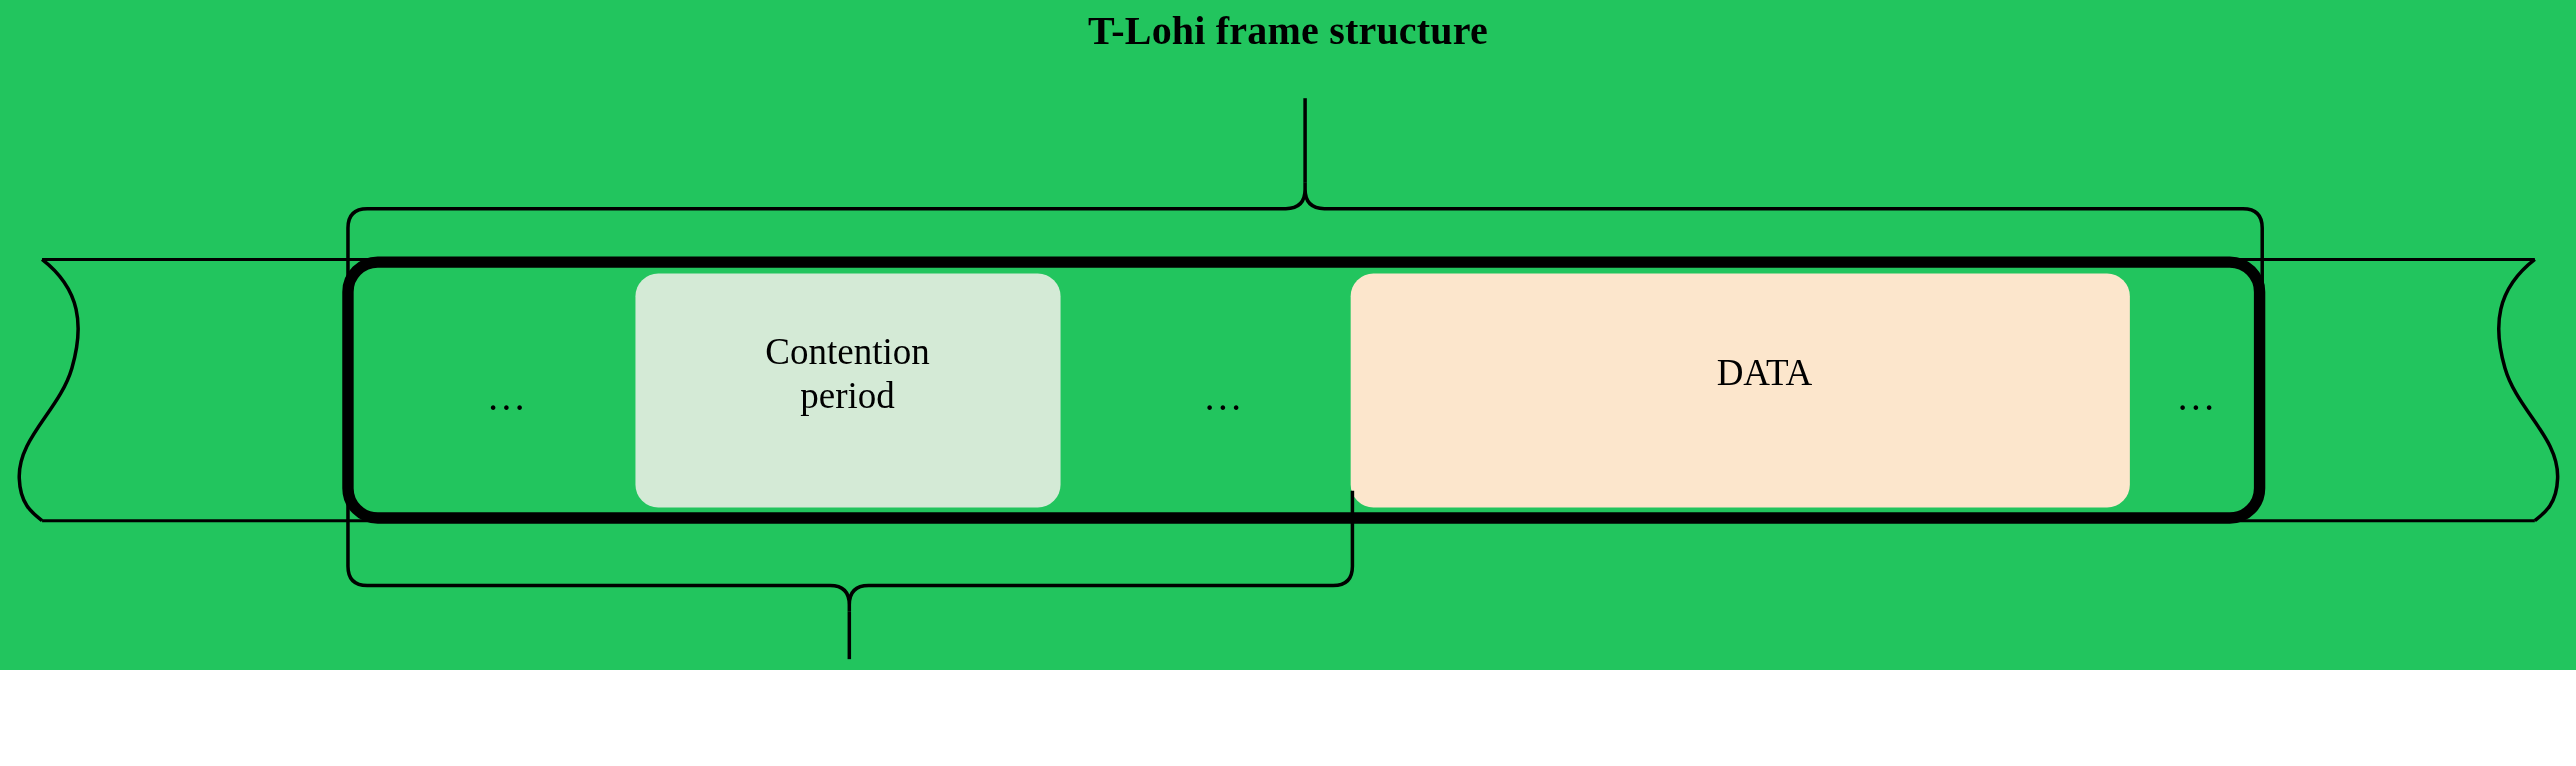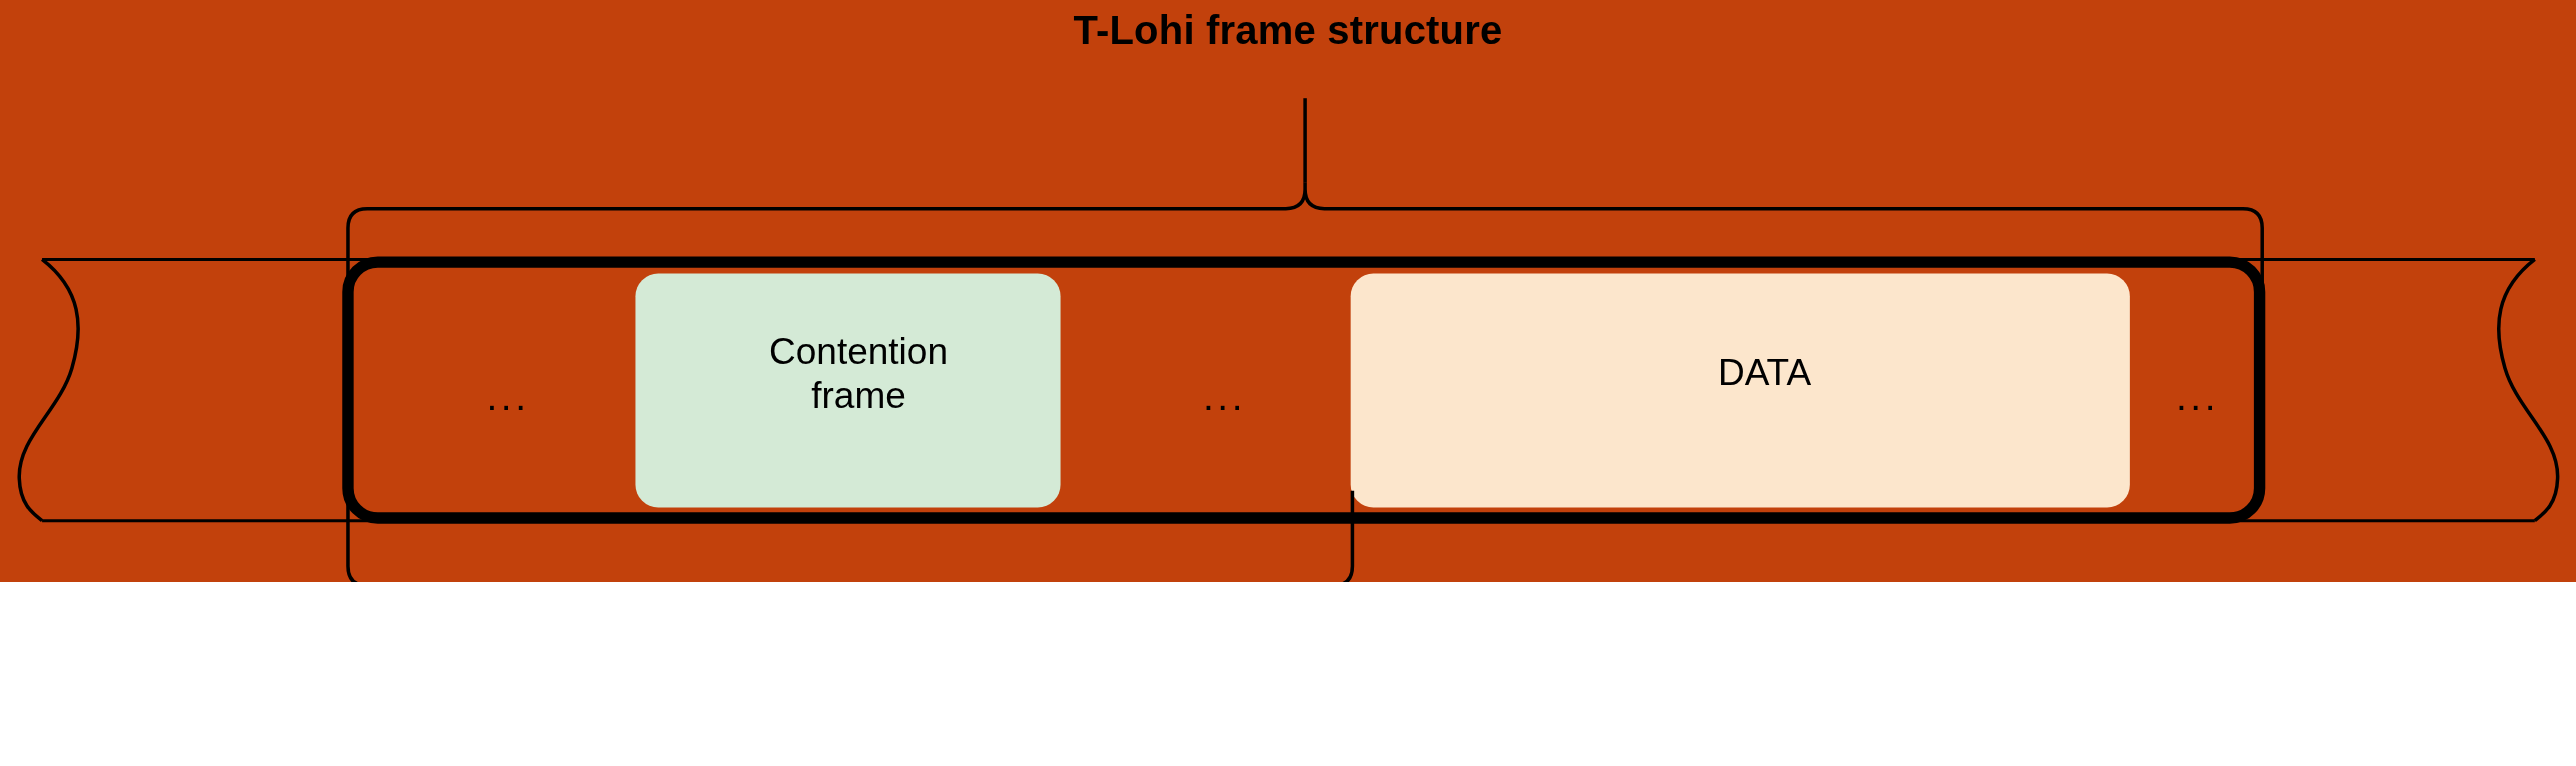--- a/index.html
+++ b/index.html
@@ -3,23 +3,23 @@
 <meta charset="utf-8">
 <style>
   html, body {
     margin: 0;
     padding: 0;
     background: #ffffff;
   }
   #stage {
     position: relative;
     width: 2576px;
-    height: 582px;
-    background: #c2410c;
-    font-family: Liberation Sans, sans-serif;
+    height: 670px;
+    background: #22c55e;
+    font-family: Liberation Serif, serif;
     overflow: hidden;
   }
   #vec {
     position: absolute;
     left: 0;
     top: 0;
     width: 2576px;
     height: 767px;
   }
   .lbl {
@@ -35,21 +35,20 @@
     width: 2576px;
     font-size: 40px;
     font-weight: bold;
     letter-spacing: 0.2px;
   }
   #contention-label {
     left: 635px;
     top: 330px;
     width: 425px;
     font-size: 37px;
-    padding-left: 11px;
   }
   #data-label {
     left: 1351px;
     top: 351px;
     width: 779px;
     font-size: 37px;
     padding-left: 24px;
   }
   #reservation-label {
     left: 526px;
@@ -121,21 +120,21 @@
 
       <line x1="969" y1="698" x2="969" y2="752" stroke="#000000" stroke-width="4"></line>
     </g>
 
   </svg>
 
   <div class="lbl" id="title-text">T-Lohi frame structure</div>
 
   <div class="ellipsis" id="ellipsis-1">...</div>
 
-  <div class="lbl" id="contention-label"><span>Contention</span><br><span>frame</span></div>
+  <div class="lbl" id="contention-label"><span>Contention</span><br><span>period</span></div>
 
   <div class="ellipsis" id="ellipsis-2">...</div>
 
   <div class="lbl" id="data-label">DATA</div>
 
   <div class="ellipsis" id="ellipsis-3">...</div>
 
 
 </div>
 

